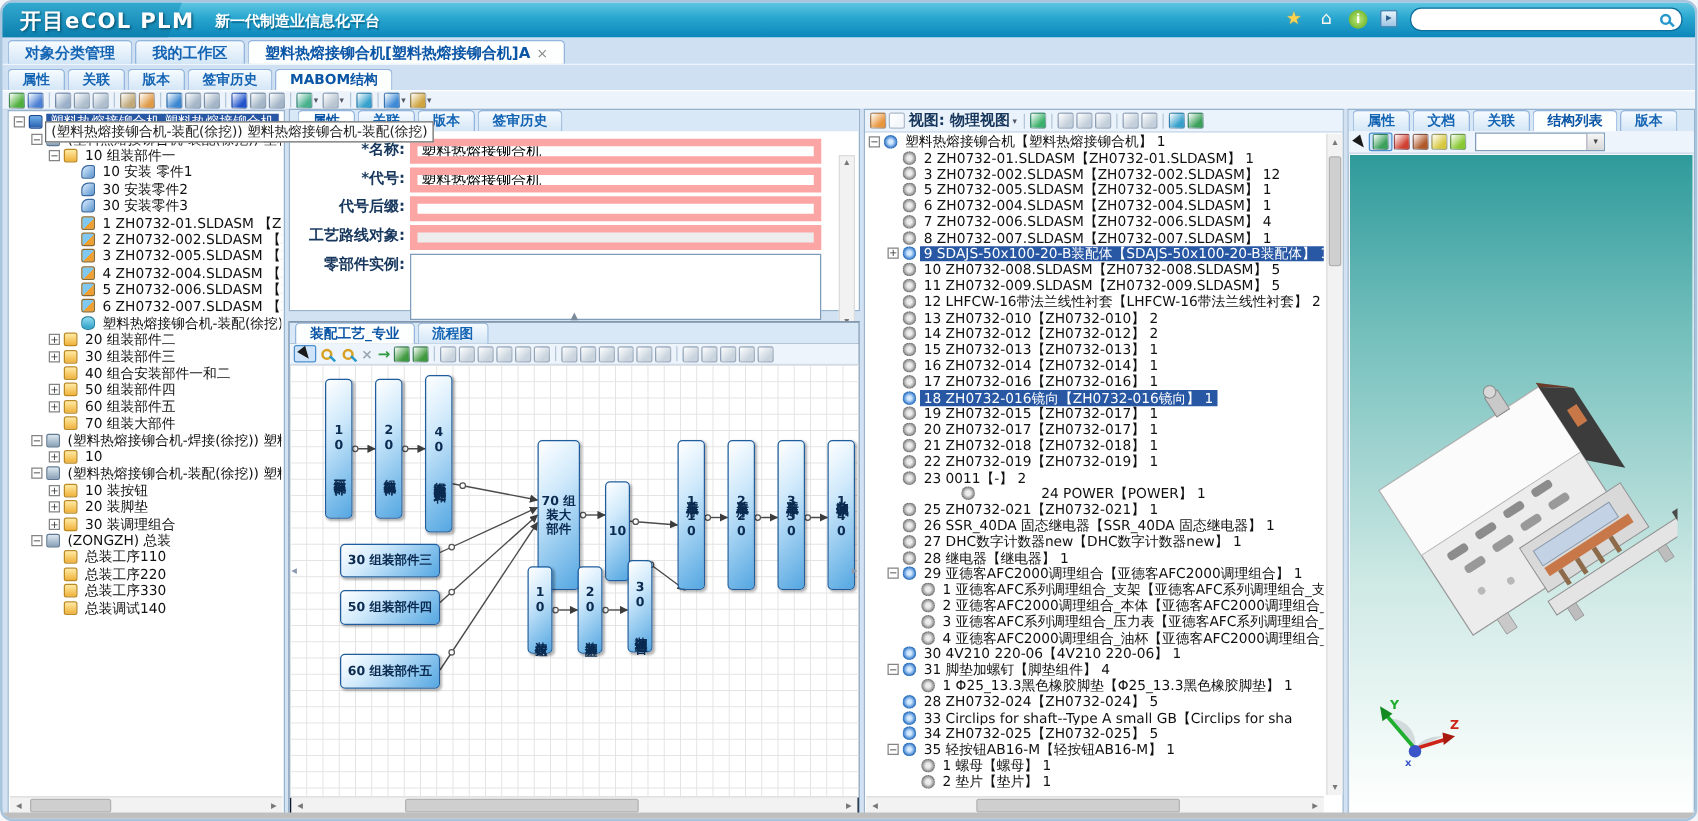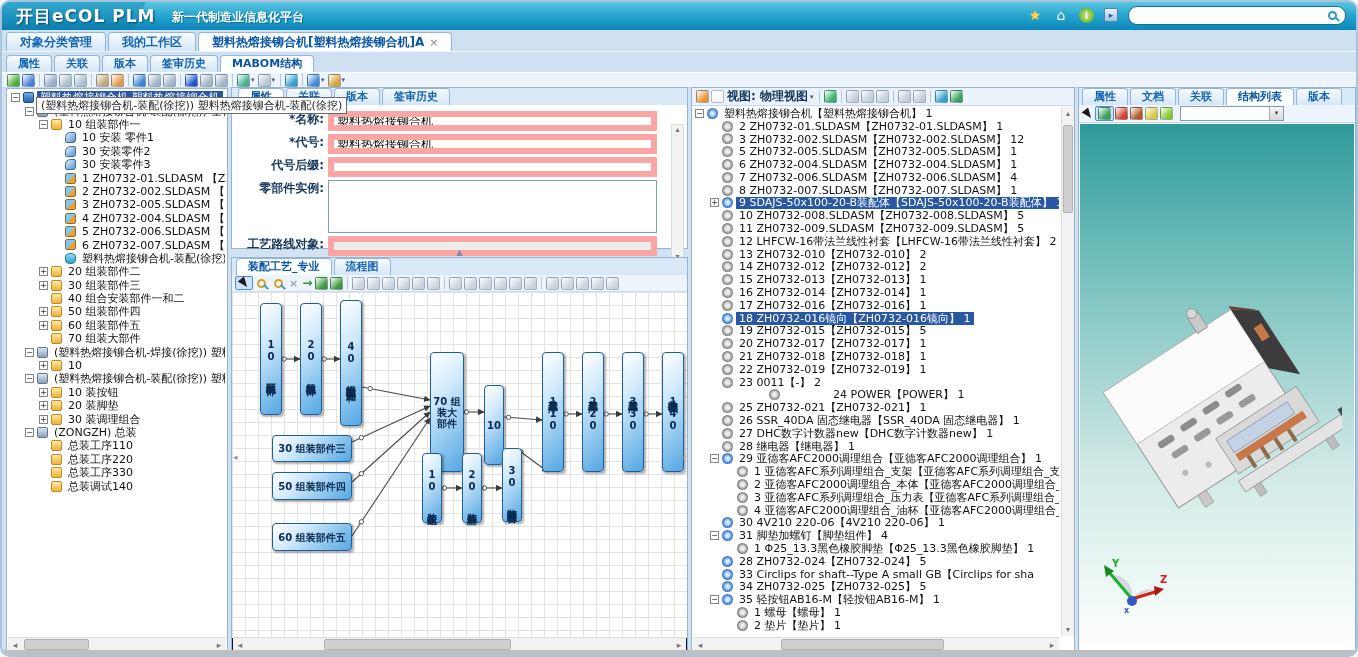--- a/index.html
+++ b/index.html
@@ -388,26 +388,26 @@
         </div>
         <div class="frow">
           <label>*代号:</label>
           <input type="text" value="塑料热熔接铆合机" style="">
         </div>
         <div class="frow">
           <label>代号后缀:</label>
           <input type="text" value="" style="">
         </div>
         <div class="frow">
+          <label>工艺路线对象:</label>
+          <input type="text" class="dis" disabled="" value="" style="">
+        </div>
+        <div class="frow">
           <label>零部件实例:</label>
           <textarea style=""></textarea>
-        </div>
-        <div class="frow">
-          <label>工艺路线对象:</label>
-          <input type="text" class="dis" disabled="" value="" style="">
         </div>
         <div class="fvsb">
           <div class="a">▴</div>
             <div class="thumb" style="position:absolute;left:1px;top:14px;width:10px;height:28px"></div>
           <div class="a" style="position:absolute;bottom:0;left:0;right:0">▾</div>
         </div>
       </div>
     </div>
 
     <div class="splitter">▲</div>
@@ -619,21 +619,21 @@
           <span class="lbl">17 ZH0732-016【ZH0732-016】 1</span>
         </div>
         <div class="trow" style="height: 12.8px; padding-left: 16px;">
           <span class="exp" style="visibility: hidden;"></span>
           <span class="ic ic-b"></span>
           <span class="lbl sel">18 ZH0732-016镜向【ZH0732-016镜向】 1</span>
         </div>
         <div class="trow" style="height: 12.8px; padding-left: 16px;">
           <span class="exp" style="visibility: hidden;"></span>
           <span class="ic ic-g"></span>
-          <span class="lbl">19 ZH0732-015【ZH0732-015】 5</span>
+          <span class="lbl">19 ZH0732-015【ZH0732-017】 1</span>
         </div>
         <div class="trow" style="height: 12.8px; padding-left: 16px;">
           <span class="exp" style="visibility: hidden;"></span>
           <span class="ic ic-g"></span>
           <span class="lbl">20 ZH0732-017【ZH0732-017】 1</span>
         </div>
         <div class="trow" style="height: 12.8px; padding-left: 16px;">
           <span class="exp" style="visibility: hidden;"></span>
           <span class="ic ic-g"></span>
           <span class="lbl">21 ZH0732-018【ZH0732-018】 1</span>

